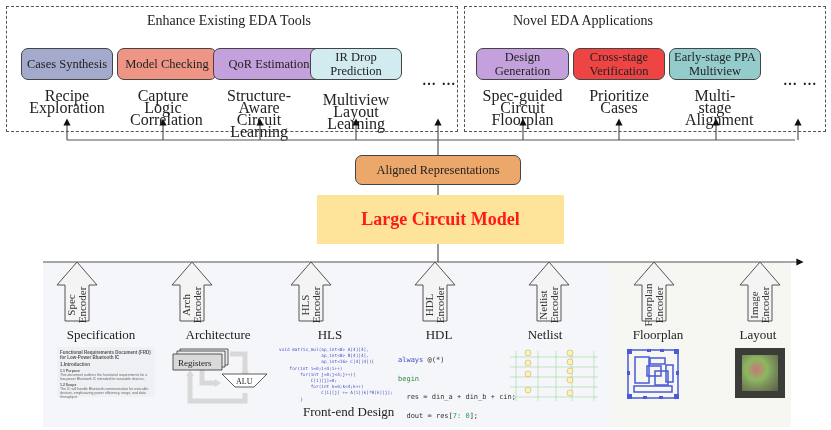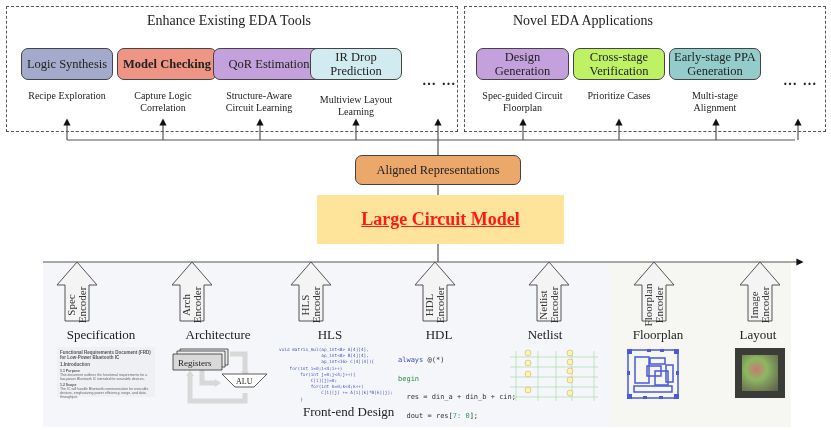--- a/index.html
+++ b/index.html
@@ -2,26 +2,26 @@
 <html><head>
 <meta charset="utf-8">
 <style>
   html, body { margin:0; padding:0; background:#ffffff; }
   body { width:831px; height:430px; position:relative; overflow:hidden; font-family:"Liberation Serif", serif; color:#222; }
   .abs { position:absolute; }
   .dashbox { position:absolute; border:1.3px dashed #555; box-sizing:border-box; }
   .group-title { position:absolute; font-size:14px; color:#222; white-space:nowrap; }
   .task { position:absolute; height:32px; border:1.2px solid #444; border-radius:7px; box-sizing:border-box;
           display:flex; align-items:center; justify-content:center; text-align:center; font-size:12.5px; line-height:14px; color:#222; }
-  .sub { position:absolute; font-size:10px; line-height:12px; text-align:center; color:#222; }
+  .sub { position:absolute; font-size:16px; line-height:12px; text-align:center; color:#222; }
   .dots { position:absolute; font-size:14px; letter-spacing:1px; color:#222; font-weight:bold; }
   .aligned { position:absolute; left:355px; top:155px; width:166px; height:30px; background:#eca86b; border:1.2px solid #444;
              border-radius:7px; box-sizing:border-box; display:flex; align-items:center; justify-content:center; font-size:12.5px; }
   .lcm { position:absolute; left:317px; top:195px; width:247px; height:49px; background:#fde49a; display:flex; align-items:center;
-         justify-content:center; color:#ff1a1a; font-weight:bold; font-size:18px;text-decoration:underline; }
+         justify-content:center; color:#ff1a1a; font-weight:bold; font-size:18px; }
   .front-bg { position:absolute; left:43px; top:262px; width:567px; height:165px; background:#f5f6fa; }
   .back-bg { position:absolute; left:610px; top:262px; width:181px; height:165px; background:#f6f7f3; }
   .stage-label { position:absolute; font-size:13px; text-align:center; width:110px; }
   .phase-label { position:absolute; font-size:13px;text-align:center; }
   .enc-text { position:absolute; font-size:11px; line-height:11px; transform:rotate(-90deg); transform-origin:center; text-align:center; white-space:nowrap; color:#333; }
   .doc { position:absolute; left:57px; top:347px; width:98px; height:50px; background:#eef0f4; font-family:"Liberation Sans", sans-serif; color:#666; font-size:3.5px; padding:3px; box-sizing:border-box; }
   .doc .h { font-size:4.5px; font-weight:bold; color:#555; }
   .code { position:absolute; font-family:"DejaVu Sans Mono", monospace; white-space:pre; }
   .hls-code { left:279px; top:347px; font-size:4.4px; line-height:6.2px; color:#4a55c0; }
   .hdl-code { left:398px; top:347px; font-size:7px; line-height:9.3px; color:#333; }
@@ -30,46 +30,46 @@
 </head>
 <body>
 
 <div class="dashbox" style="left:6px;top:6px;width:452px;height:126px;"></div>
 <div class="dashbox" style="left:464px;top:6px;width:362px;height:126px;"></div>
 
 <div class="group-title" style="left:147px;top:13px;">Enhance Existing EDA Tools</div>
 <div class="group-title" style="left:513px;top:13px;">Novel EDA Applications</div>
 
 <div class="task" style="left: 21px; top: 48px; width: 92px; background: rgb(163, 170, 204);" id="t00">
-    <span>Logic Synthesis</span>
-  </div>
-<div class="task" style="left: 117px; top: 48px; width: 100px; background: rgb(239, 149, 133); font-weight: bold;" id="t01">
+    <span>Cases Synthesis</span>
+  </div>
+<div class="task" style="left: 117px; top: 48px; width: 100px; background: rgb(239, 149, 133);" id="t01">
     <span>Model Checking</span>
   </div>
 <div class="task" style="left: 213px; top: 48px; width: 112px; background: rgb(196, 161, 220);" id="t02">
     <span>QoR Estimation</span>
   </div>
 <div class="task" style="left: 310px; top: 48px; width: 92px; padding: 9px 14px; background: rgb(210, 235, 241);" id="t03">
     <span>IR Drop Prediction</span>
   </div>
 <div class="dots" style="left:422px;top:73px;">… …</div>
 
 <div class="sub" style="left:21px;top:90px;width:92px;">Recipe Exploration</div>
 <div class="sub" style="left:130px;top:90px;width:66px;">Capture Logic Correlation</div>
 <div class="sub" style="left:218px;top:90px;width:82px;">Structure-Aware Circuit Learning</div>
 <div class="sub" style="left:310px;top:94px;width:92px;">Multiview Layout Learning</div>
 
 <div class="task" style="left: 476px; top: 48px; width: 93px; background: rgb(196, 161, 220);" id="t10">
     <span>Design Generation</span>
   </div>
-<div class="task" style="left: 573px; top: 48px; width: 92px; padding: 0px 12px; background: #bef264;" id="t11">
+<div class="task" style="left: 573px; top: 48px; width: 92px; padding: 0px 12px; background: #ef4444;" id="t11">
     <span>Cross-stage Verification</span>
   </div>
 <div class="task" style="left: 669px; top: 48px; width: 92px; padding: 0px 4px; background: rgb(148, 204, 204);" id="t12">
-    <span>Early-stage PPA Generation</span>
+    <span>Early-stage PPA Multiview</span>
   </div>
 <div class="dots" style="left:783px;top:73px;">… …</div>
 
 <div class="sub" style="left:476px;top:90px;width:93px;">Spec-guided Circuit Floorplan</div>
 <div class="sub" style="left:573px;top:90px;width:92px;">Prioritize Cases</div>
 <div class="sub" style="left:685px;top:90px;width:60px;">Multi-stage Alignment</div>
 
 <div class="front-bg"></div>
 <div class="back-bg"></div>
 

